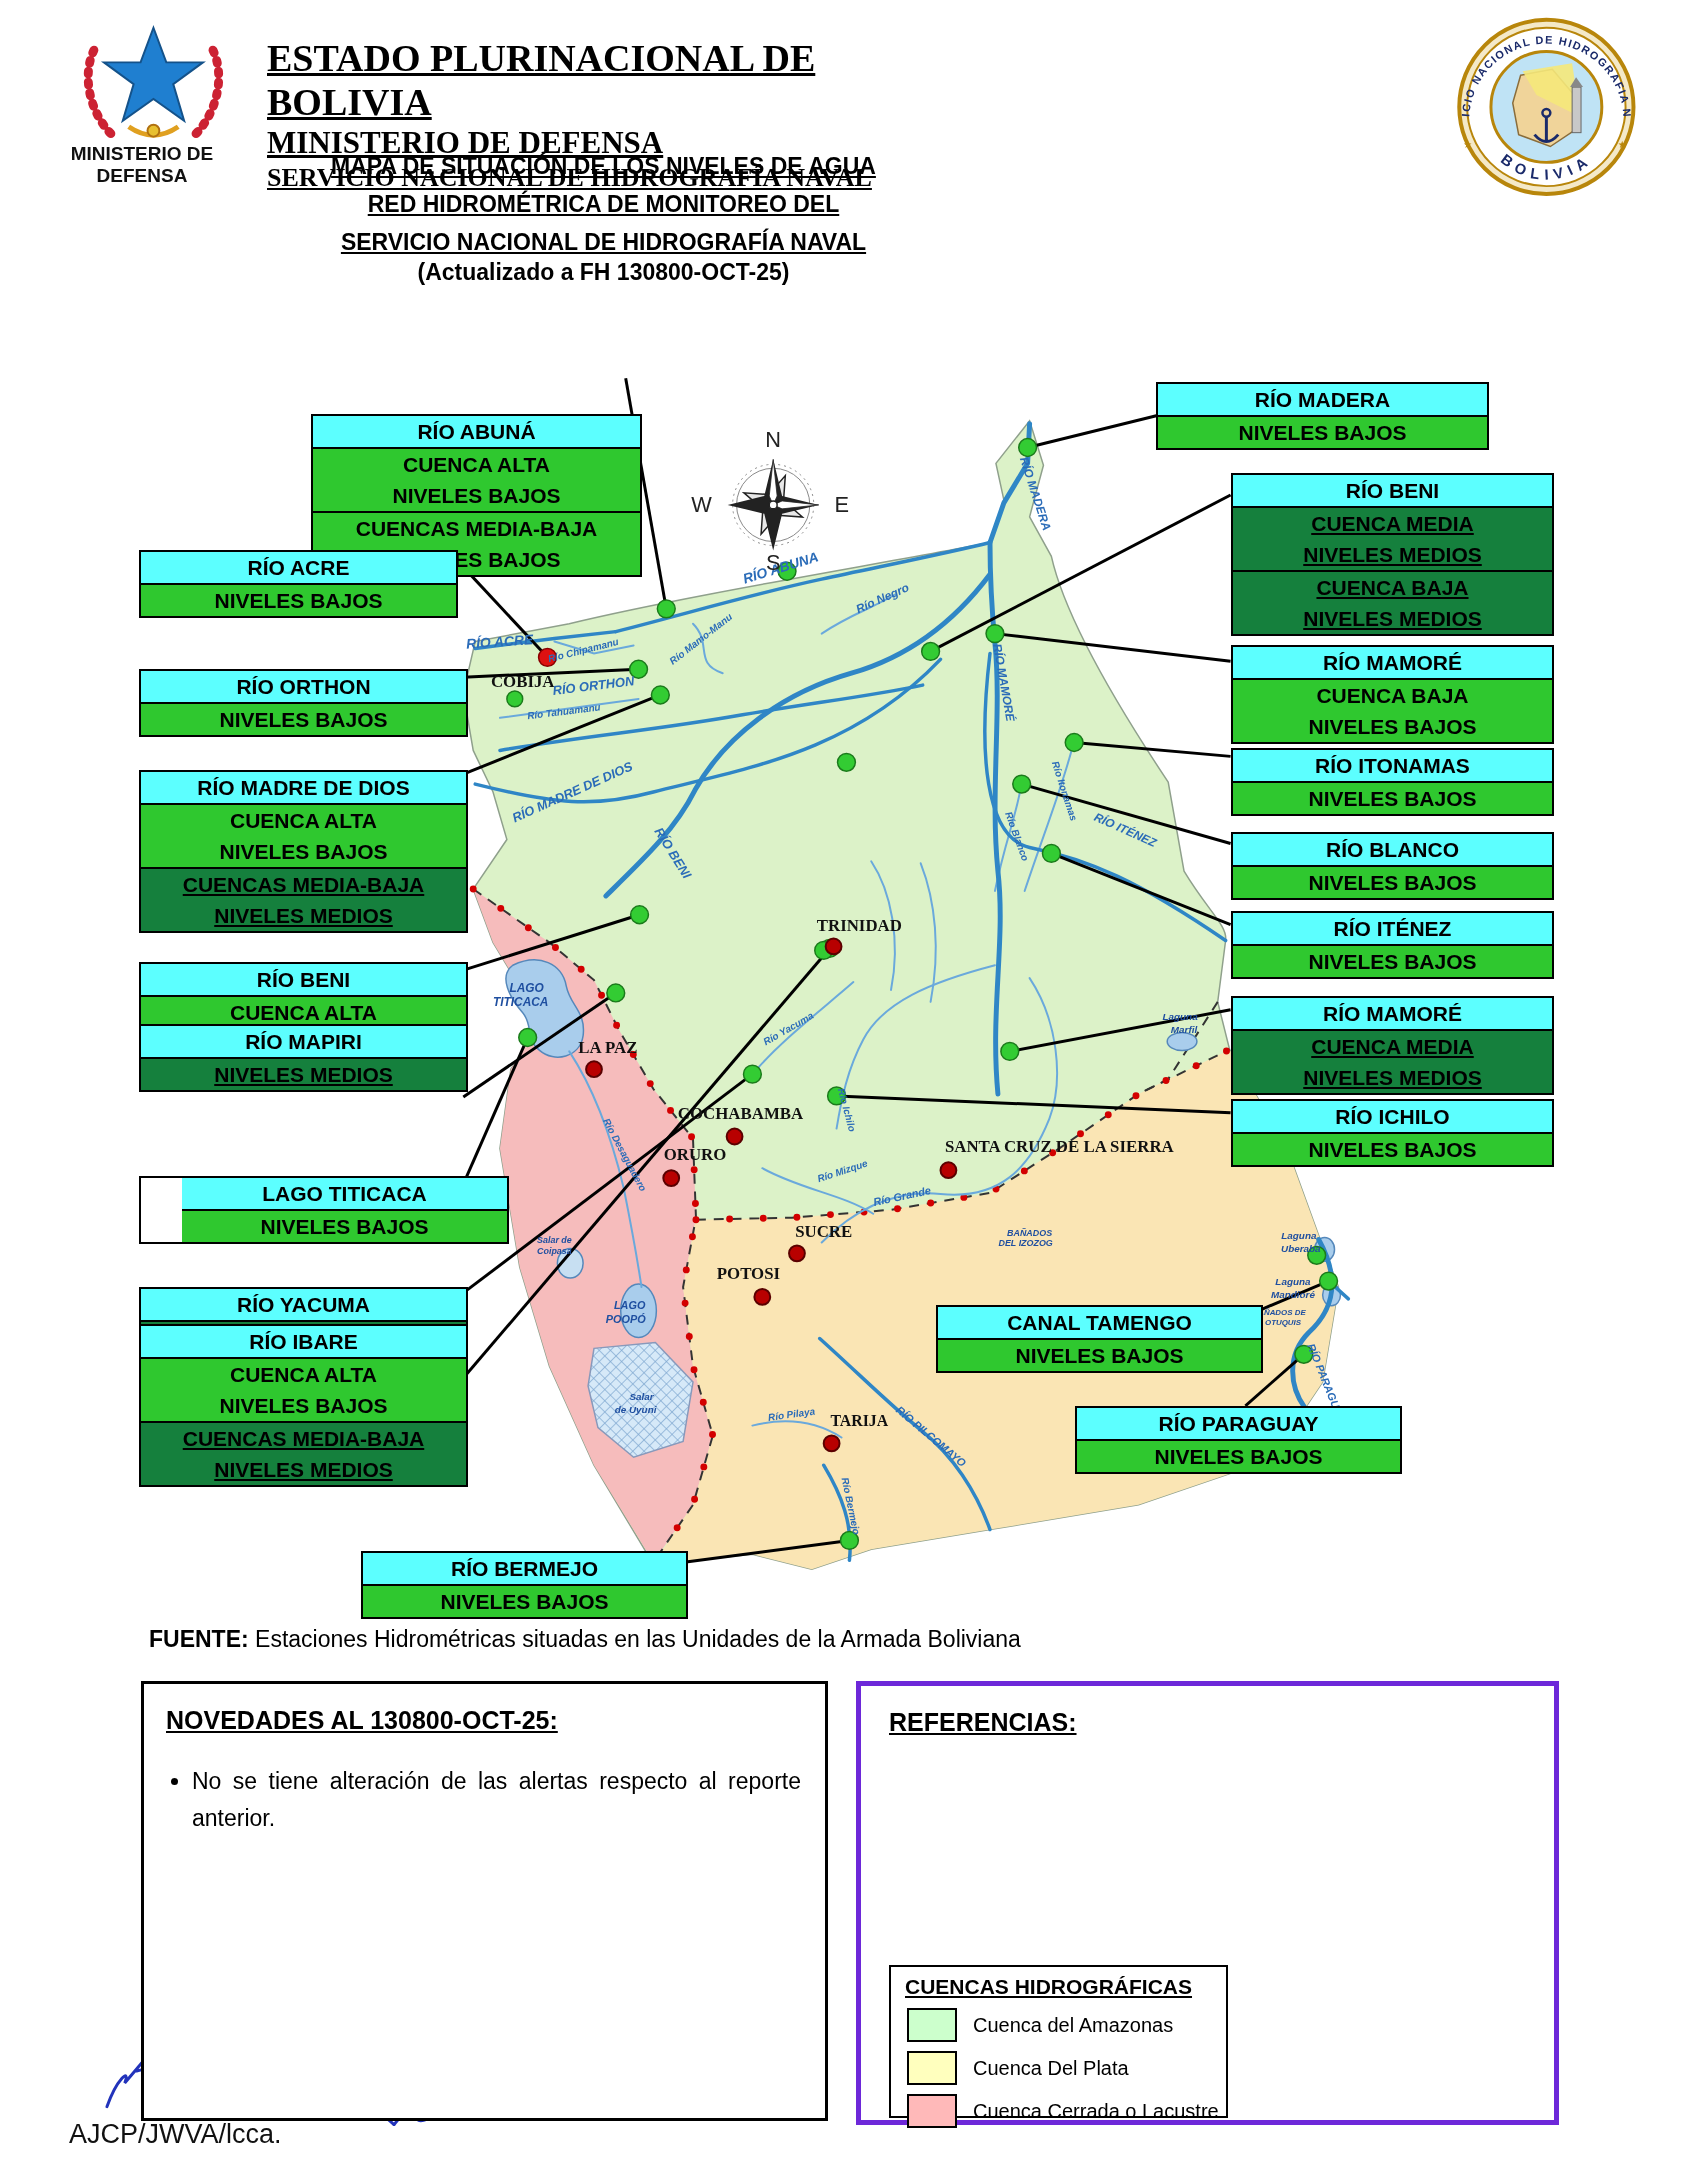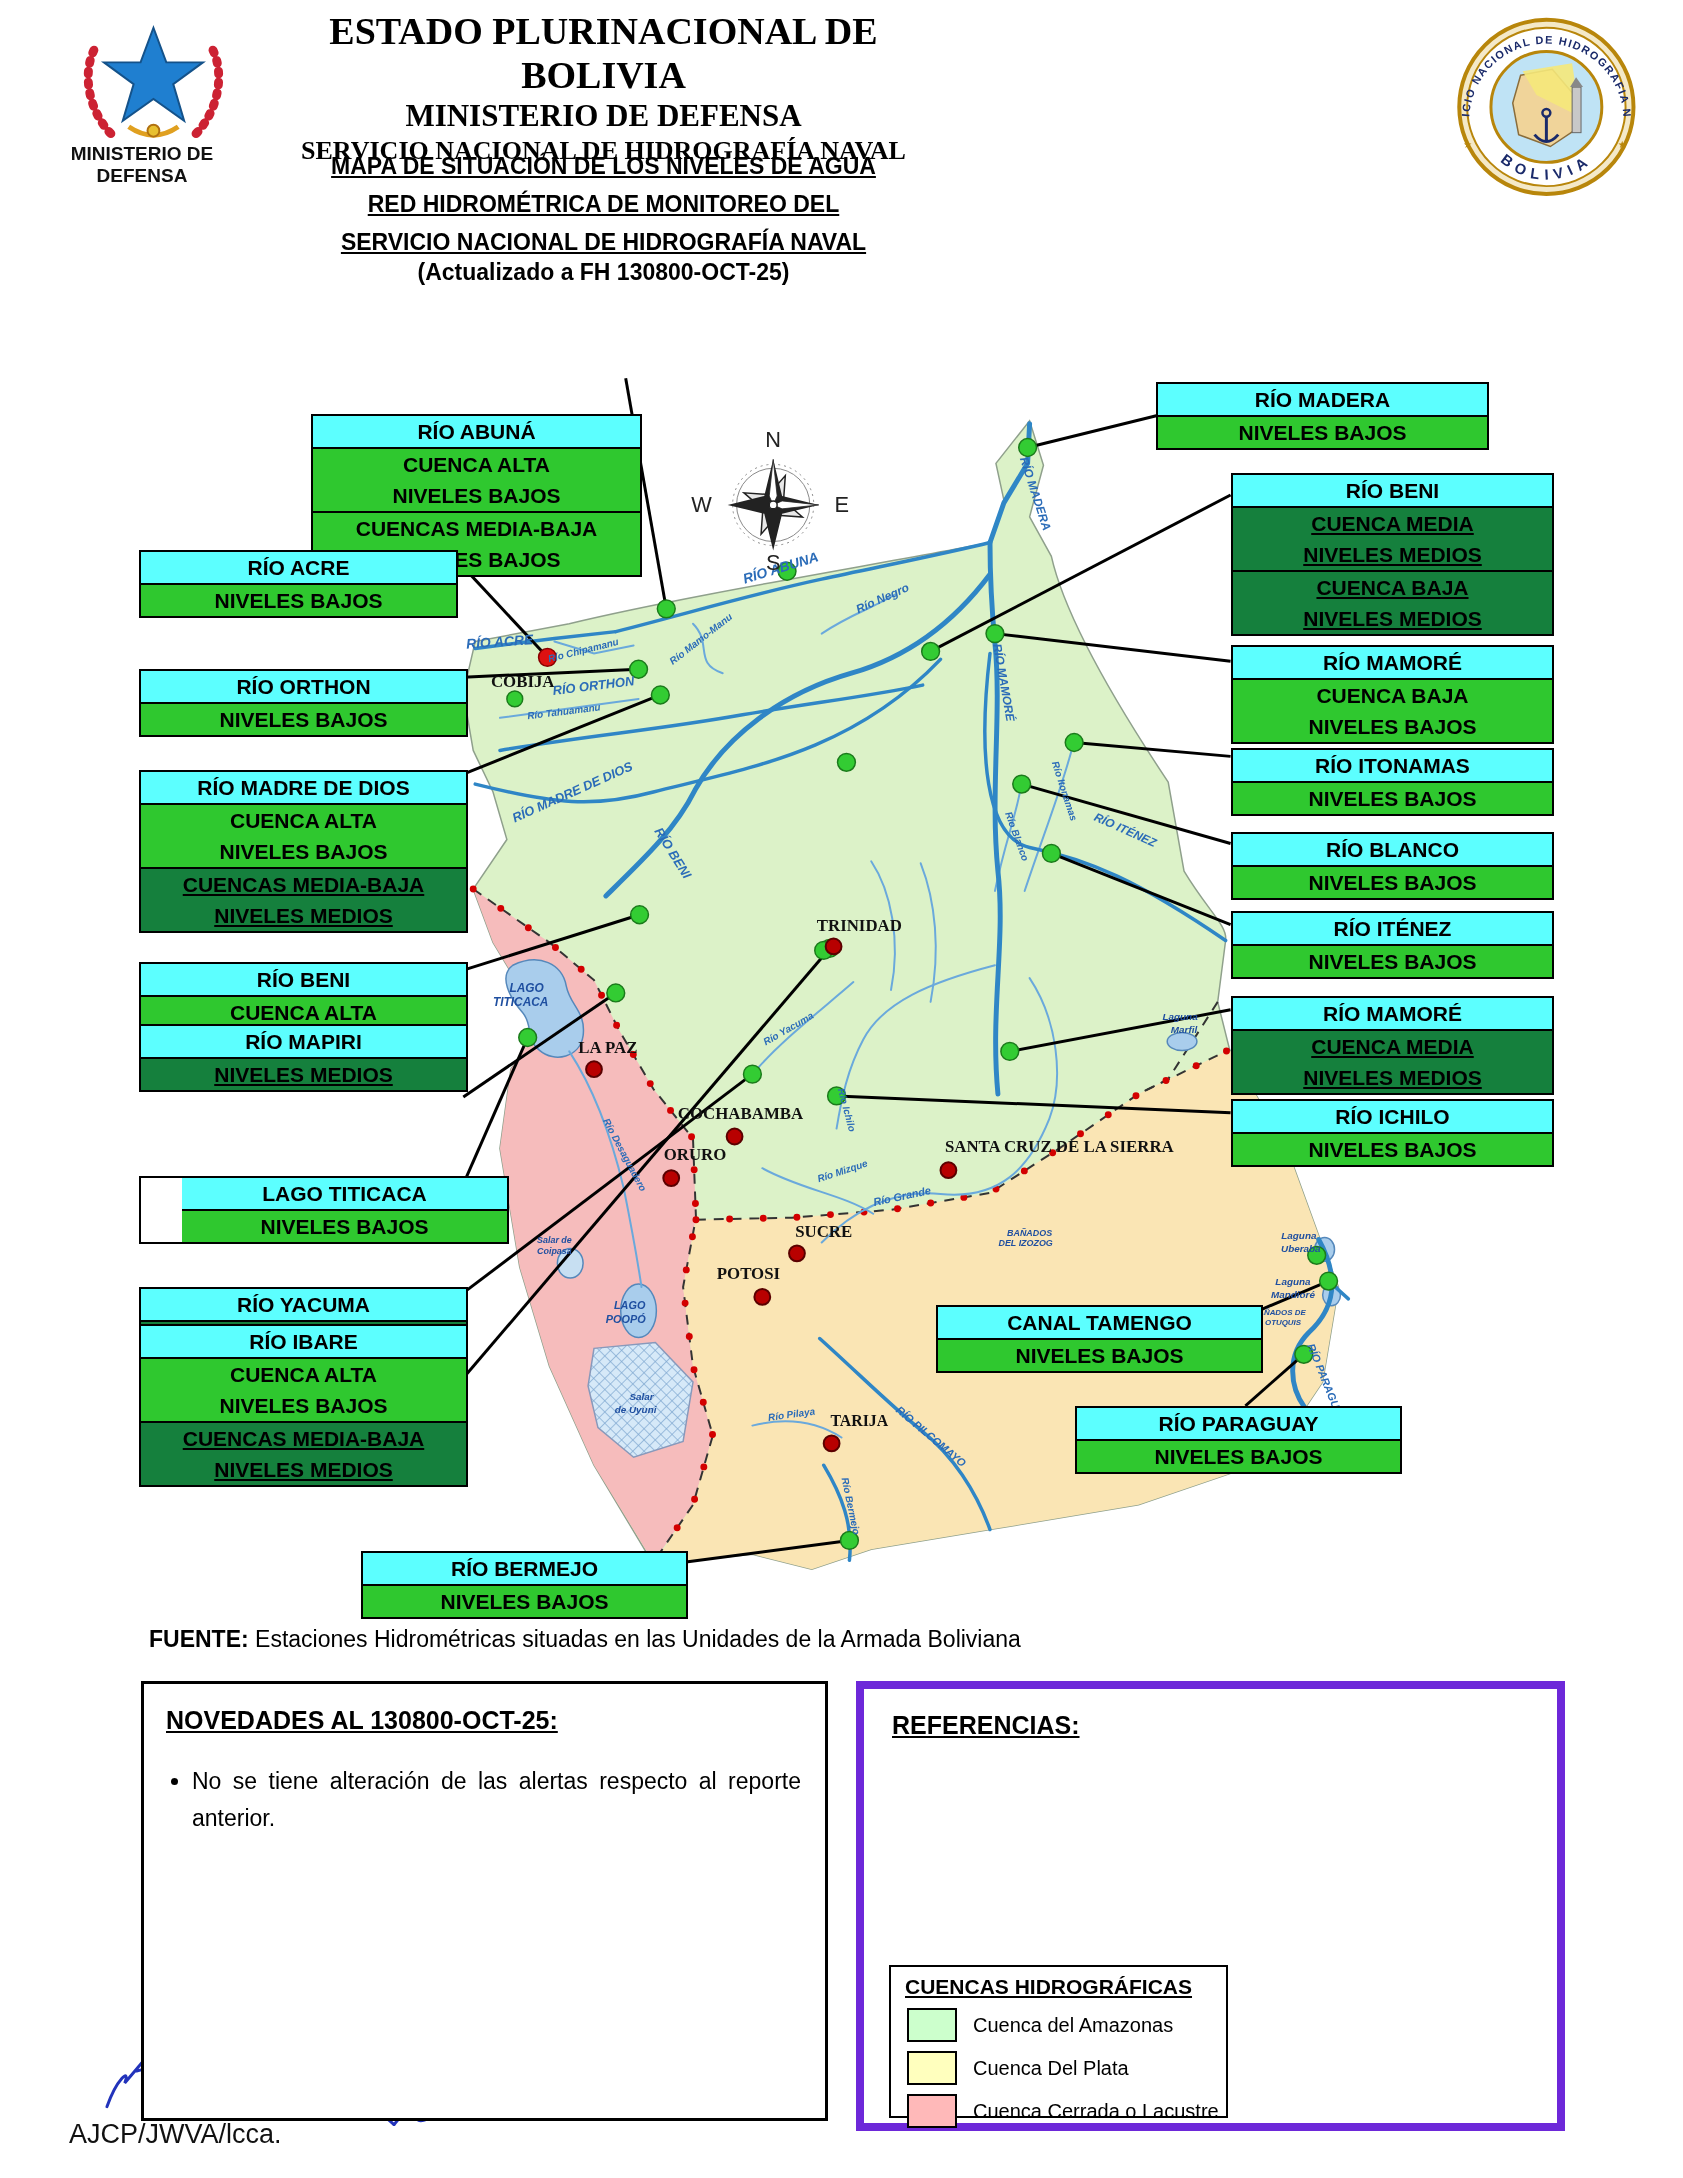--- a/index.html
+++ b/index.html
@@ -1,22 +1,22 @@
 <!DOCTYPE html>
 <html><head>
 <meta charset="utf-8">
 <style>
   html,body{margin:0;padding:0;background:#ffffff;}
   #page{position:relative;width:1683px;height:2178px;background:#fff;overflow:hidden;
         font-family:"Liberation Sans",sans-serif;}
   
   #hdr-left{position:absolute;left:38px;top:24px;width:208px;text-align:center;}
   #hdr-left .cap{font-weight:bold;font-size:19px;color:#111;margin-top:2px;letter-spacing:0px;}
-  #hdr-center{position:absolute;left:267px;top:9px;width:673px;text-align:center;
-              font-family:"Liberation Serif",serif;color:#000;}
+  #hdr-center{position:absolute;left:267px;top:36px;width:673px;
+              font-family:"Liberation Serif",serif;color:#000;text-decoration:underline;}
   #hdr-center .t1{font-size:38px;font-weight:bold;line-height:44px;}
   #hdr-center .t2{font-size:31px;font-weight:bold;line-height:38px;}
   #hdr-center .t3{font-size:26px;font-weight:bold;line-height:32px;}
   #hdr-sub{position:absolute;left:267px;top:143px;width:673px;text-align:center;
            font-family:"Liberation Sans",sans-serif;font-weight:bold;font-size:23px;line-height:30px;color:#000;}
   #hdr-sub .u{text-decoration:underline;margin-top:8px;}
   
   .lbox{position:absolute;border:2.5px solid #000;background:#fff;text-align:center;
         font-weight:bold;font-size:21px;color:#000;}
   .lrow div{line-height:31px;white-space:nowrap;}
@@ -28,21 +28,21 @@
   #fuente{position:absolute;left:149px;top:1626px;font-size:23px;color:#000;}
   #fuente b{font-weight:bold;}
   
   #novedades{position:absolute;left:141px;top:1681px;width:681px;height:434px;
              border:3px solid #000;background:#fff;}
   #novedades .title{font-size:25px;font-weight:bold;text-decoration:underline;margin:22px 0 0 22px;}
   #novedades ul{margin:28px 24px 0 26px;padding-left:22px;}
   #novedades li{font-size:23px;line-height:37px;text-align:justify;}
   
   #referencias{position:absolute;left:856px;top:1681px;width:693px;height:434px;
-               border:8px solid #6d28d9;background:#fff;}
+               border:5px solid #6d28d9;background:#fff;}
   #referencias .title{font-size:25px;font-weight:bold;text-decoration:underline;margin:22px 0 0 28px;}
   #cuencas{position:absolute;left:889px;top:1965px;width:335px;height:149px;border:2.5px solid #000;background:#fff;}
   #cuencas .title{font-size:21px;font-weight:bold;text-decoration:underline;margin:8px 0 0 14px;}
   .citem{display:flex;align-items:center;margin:9px 0 0 16px;}
   .citem .sw{width:46px;height:30px;border:2px solid #000;margin-right:16px;flex:none;}
   .citem .lb{font-size:20px;color:#000;}
   
   #initials{position:absolute;left:69px;top:2119px;font-size:27px;color:#111;}
   svg{position:absolute;left:0;top:0;}
   text{font-family:"Liberation Sans",sans-serif;}

